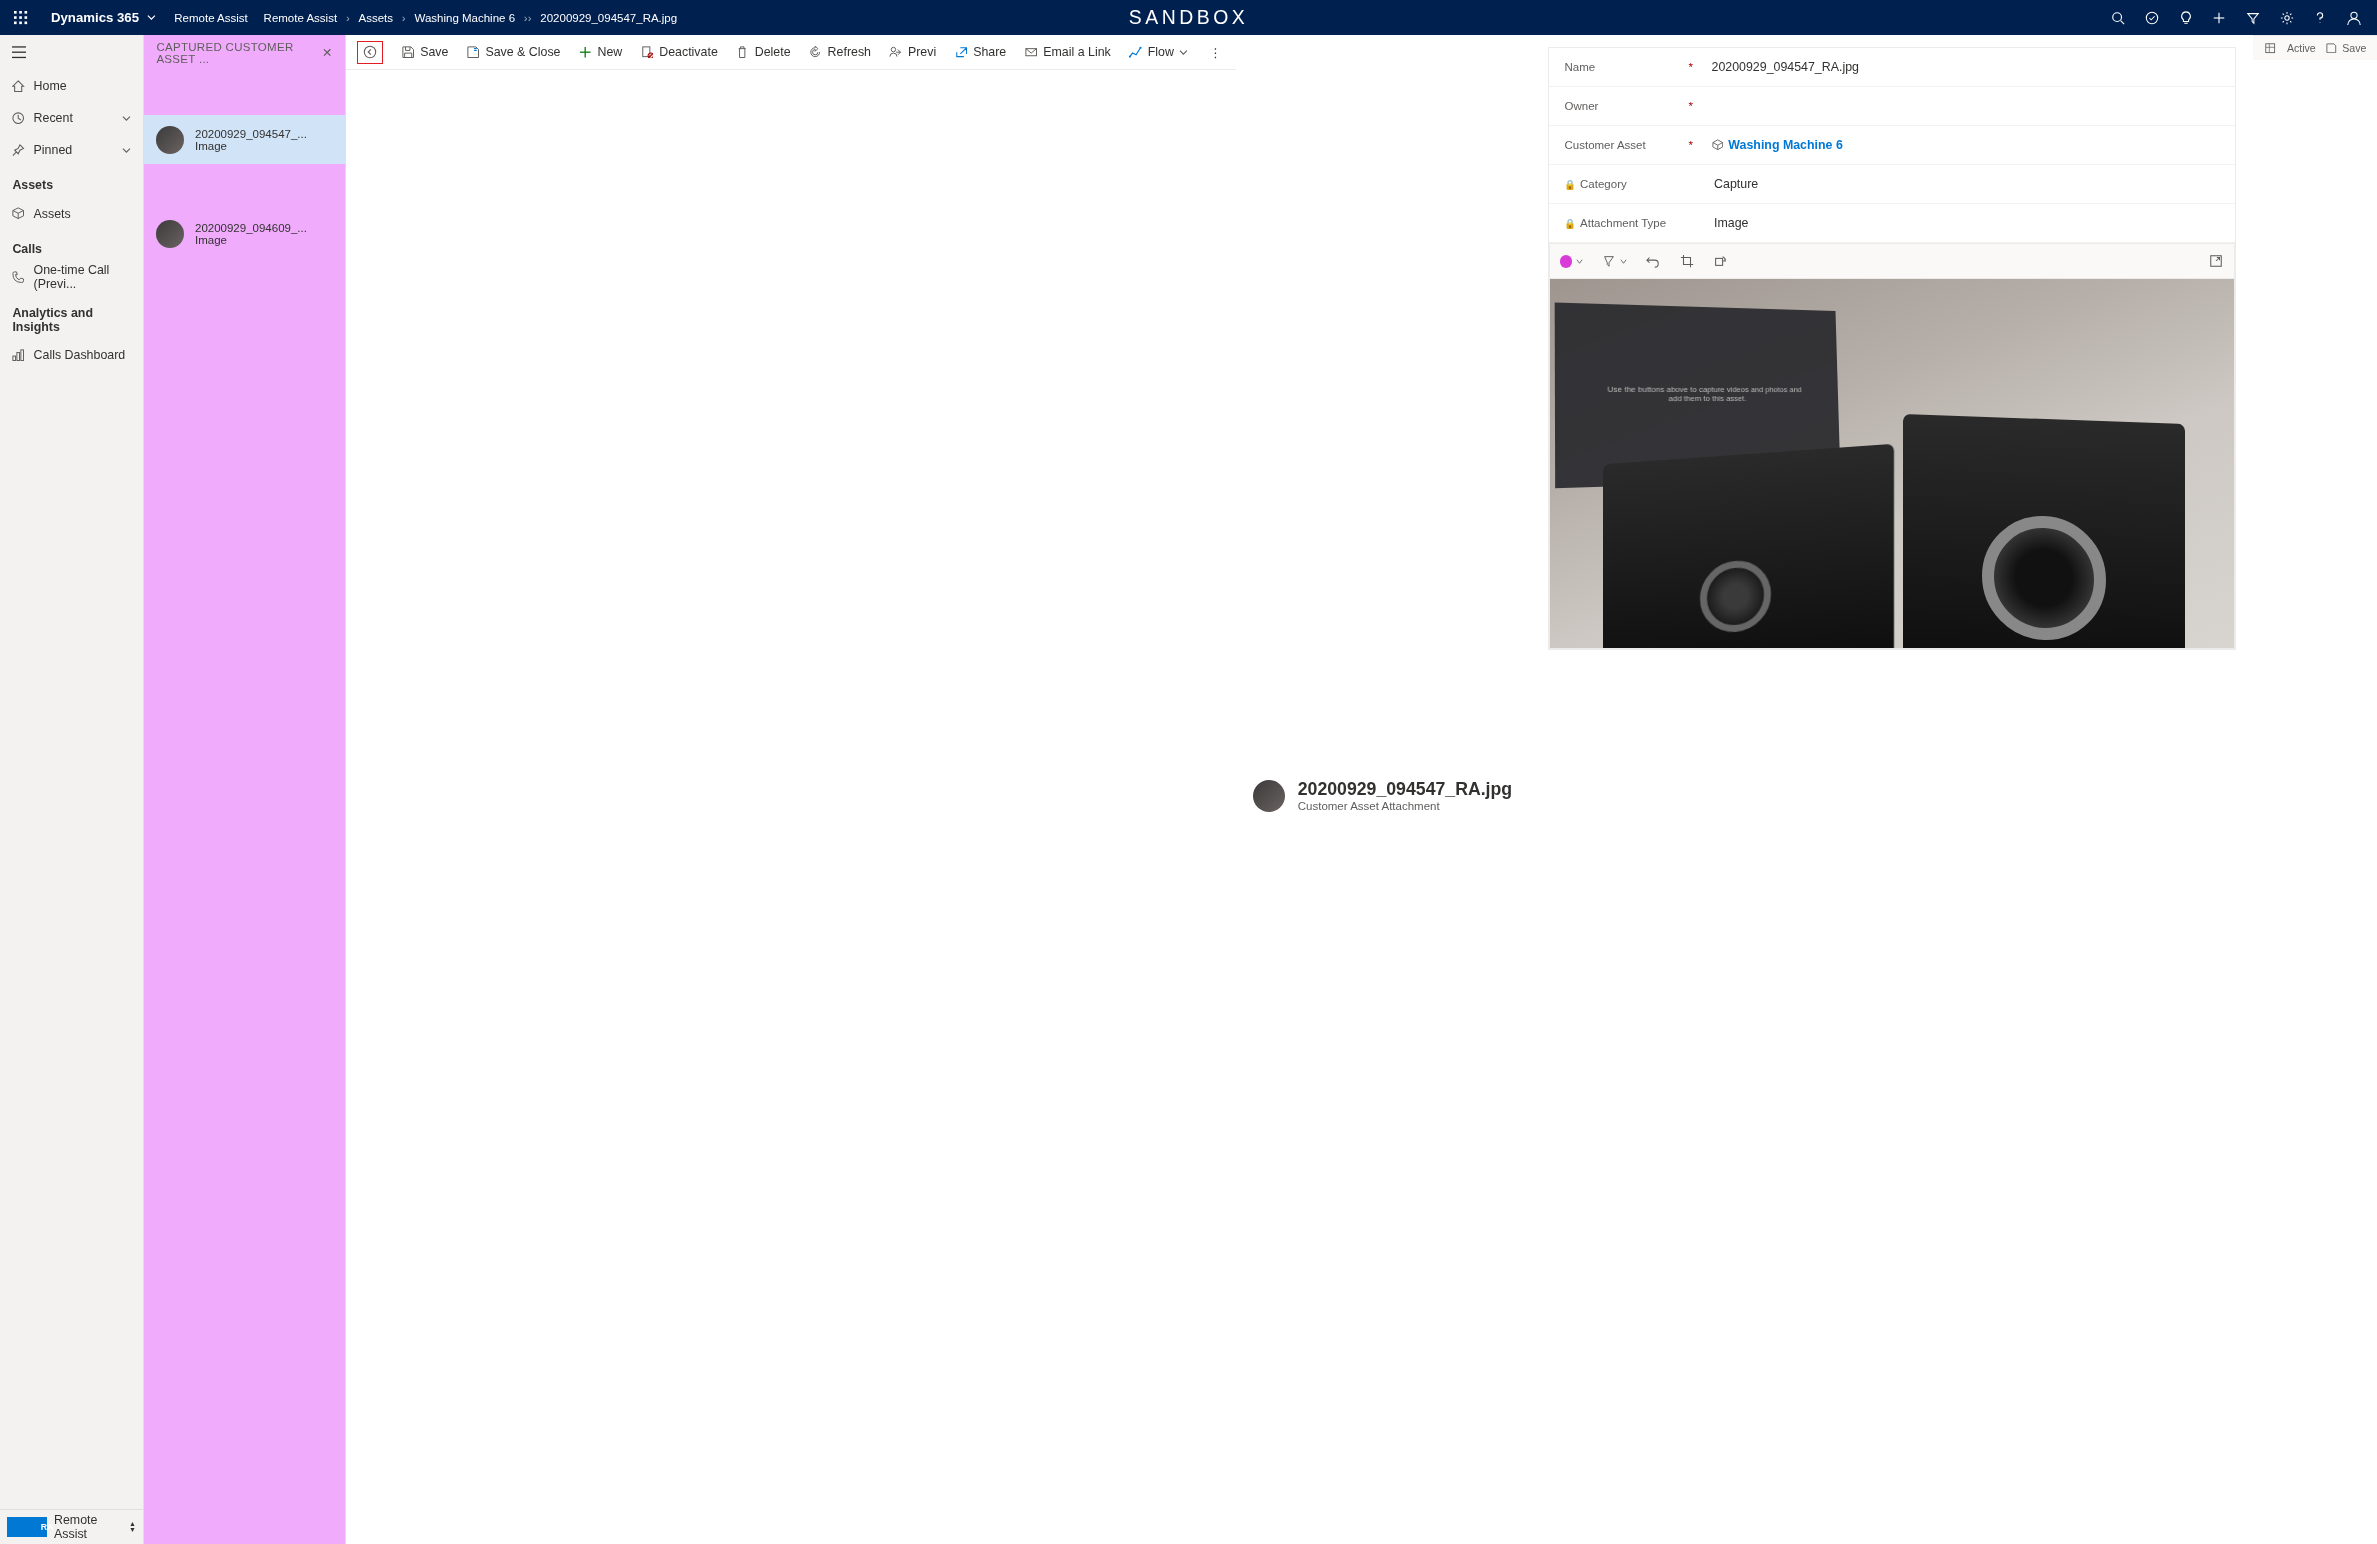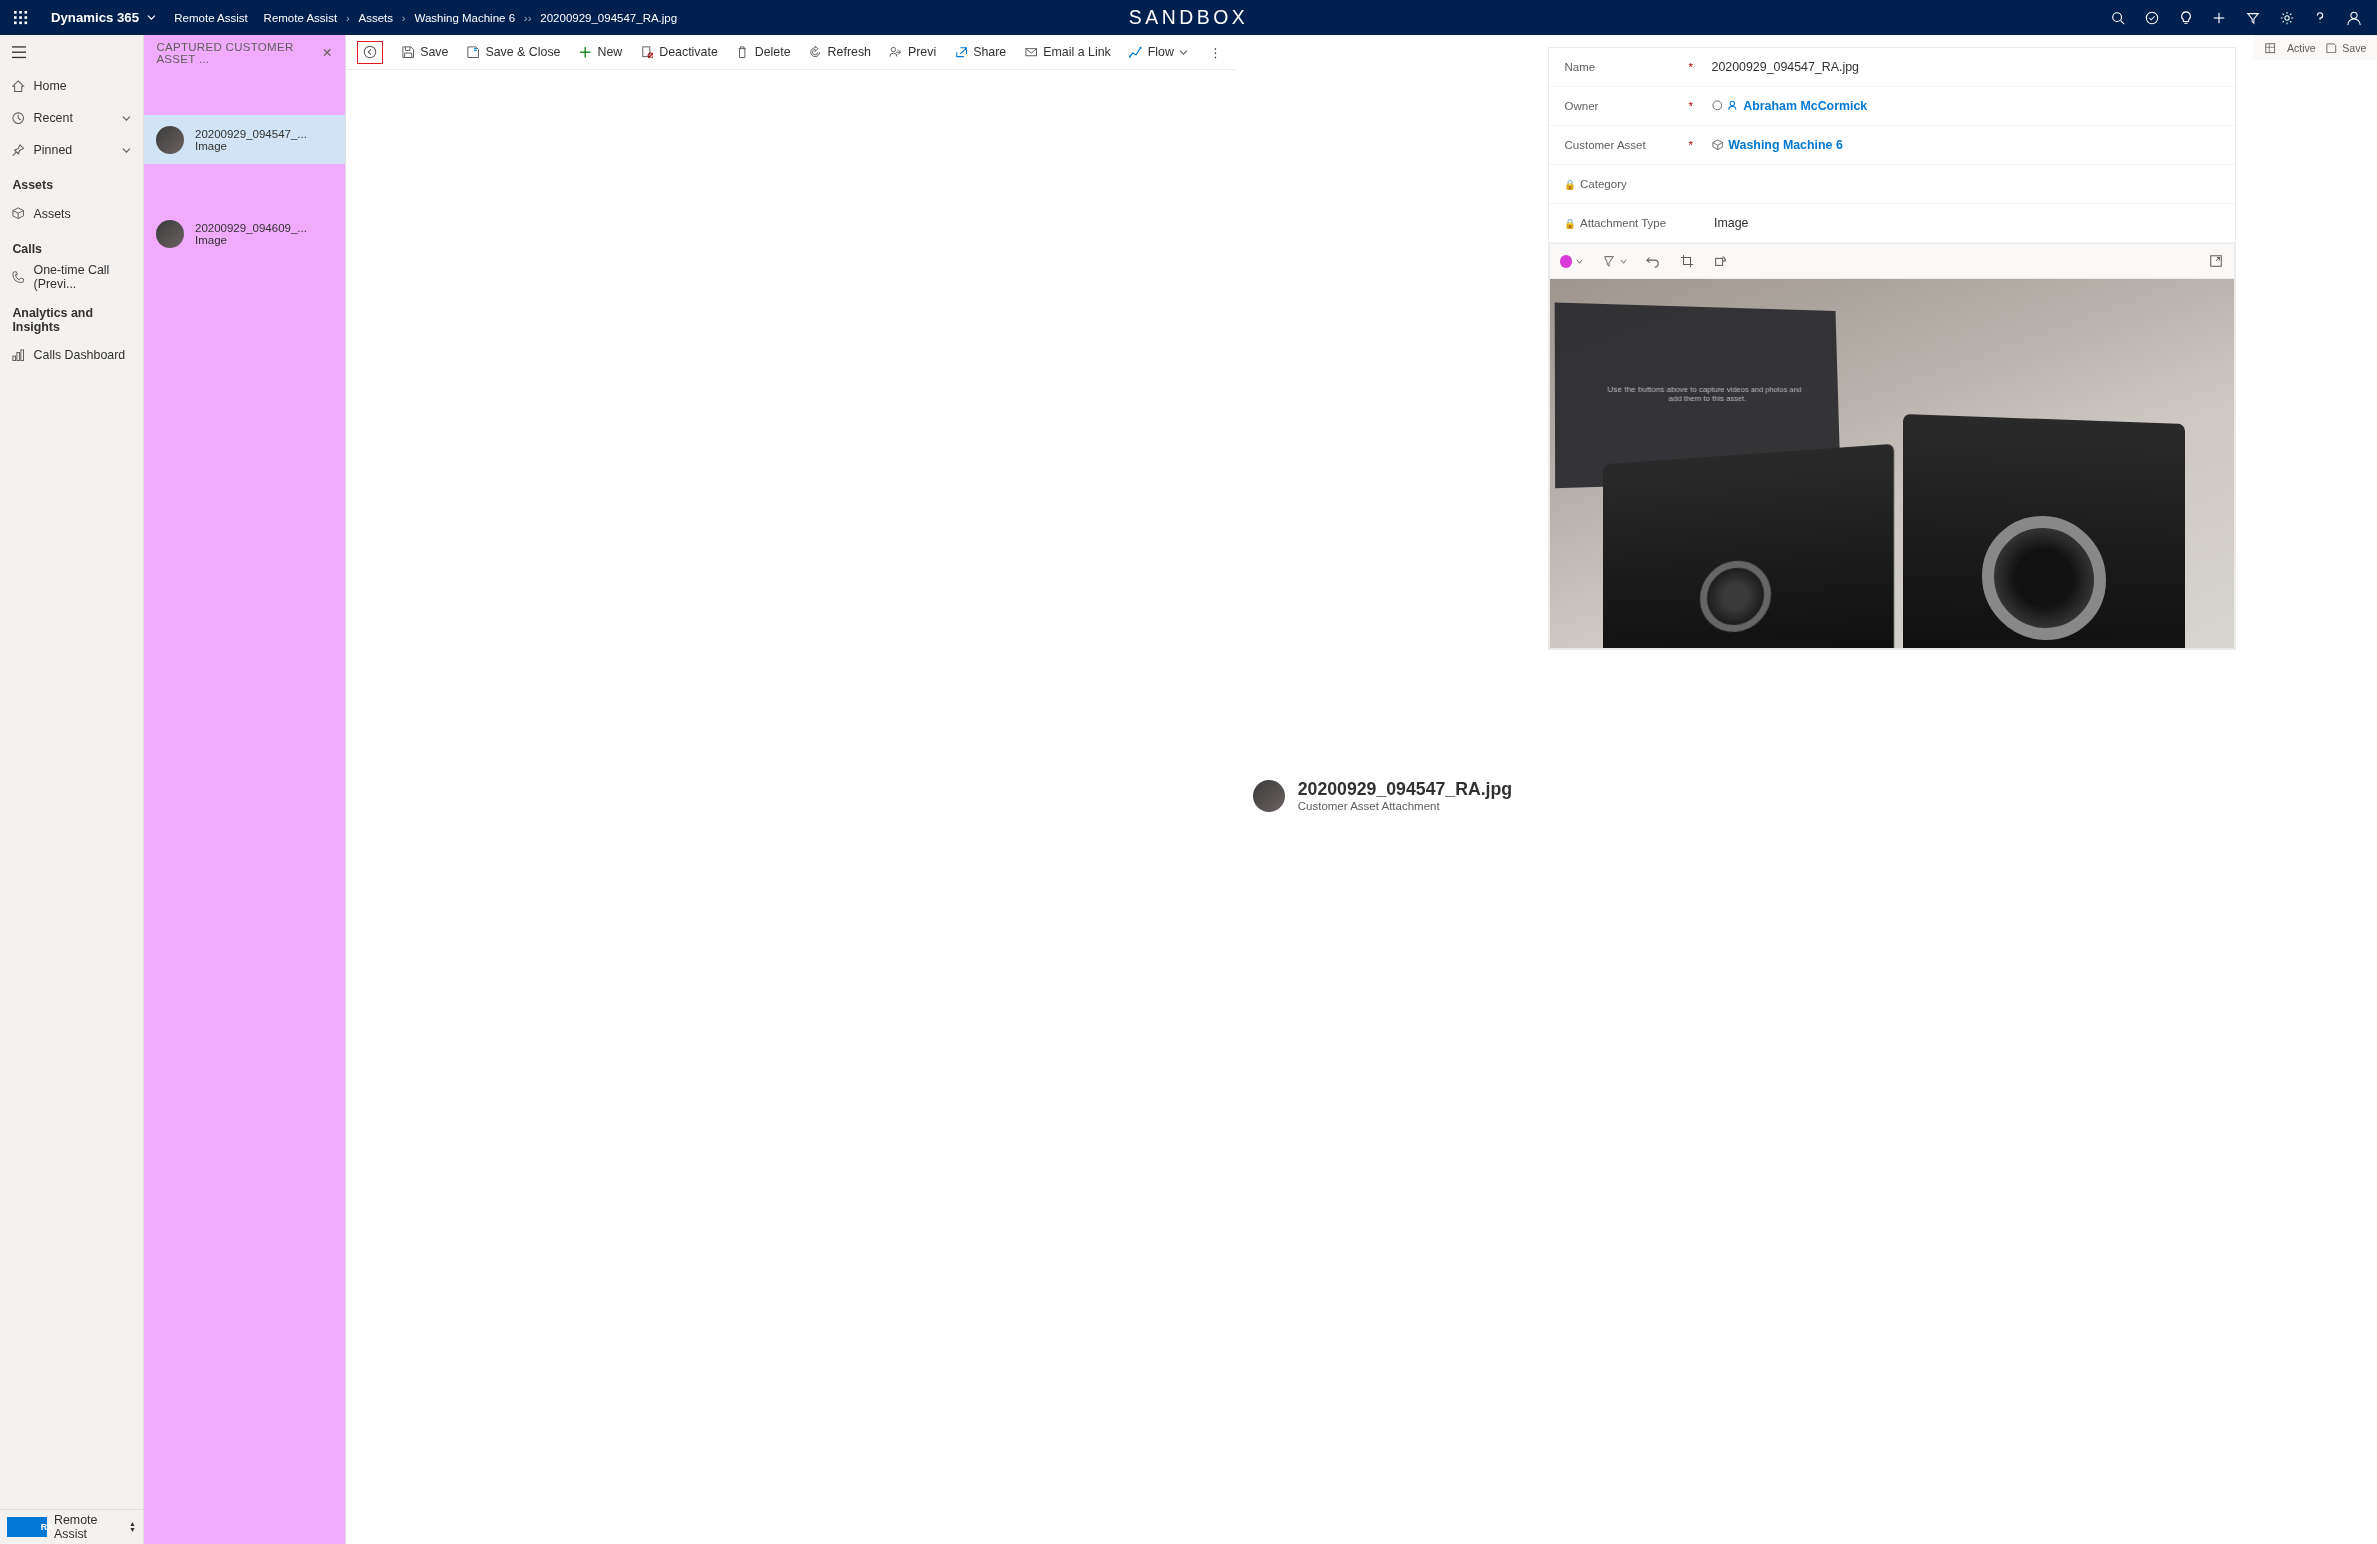--- a/index.html
+++ b/index.html
@@ -402,55 +402,40 @@
       <div class="form-area">
         <div class="card">
           <div class="field-row">
             <div class="field-label">Name</div>
             <div class="asterisk">*</div>
             <div class="field-value">20200929_094547_RA.jpg</div>
           </div>
           <div class="field-row">
             <div class="field-label">Owner</div>
             <div class="asterisk">*</div>
-            <div class="field-value">
-              <span class="link-val">
-                <span class="pre-icn">
-                    <svg width="10.6" height="10.6" viewBox="0 0 12 12">
-                      <circle cx="6" cy="6" r="5" stroke="#605e5c" stroke-width="1" fill="none"></circle>
-                    </svg>
-                  </span>
-                <span class="pre-icn">
-                    <svg width="10.6" height="10.6" viewBox="0 0 12 12">
-                      <circle cx="6" cy="4" r="2.5" stroke="#0078d4" stroke-width="1.2" fill="none"></circle>
-                      <path d="M2 11 A4 4 0 0 1 10 11" stroke="#0078d4" stroke-width="1.2" fill="none"></path>
-                    </svg>
-                  </span>
-                <span>Abraham McCormick</span>
-              </span>
-            </div>
           </div>
           <div class="field-row">
             <div class="field-label">Customer Asset</div>
             <div class="asterisk">*</div>
             <div class="field-value">
               <span class="link-val">
                 <span class="pre-icn">
                     <svg width="11.5" height="11.5" viewBox="0 0 13 13">
                       <path d="M6.5 1 L12 4 L12 9 L6.5 12 L1 9 L1 4 Z M1 4 L6.5 7 L12 4 M6.5 7 L6.5 12" stroke="#605e5c" stroke-width="1" fill="none"></path>
                     </svg>
                   </span>
                 <span>Washing Machine 6</span>
               </span>
             </div>
           </div>
           <div class="field-row">
             <span class="lock-icn">🔒</span>
             <div class="field-label" style="width:111px">Category</div>
             <div class="asterisk"></div>
+            <div class="field-value">Capture</div>
           </div>
           <div class="field-row">
             <span class="lock-icn">🔒</span>
             <div class="field-label" style="width:111px">Attachment Type</div>
             <div class="asterisk"></div>
             <div class="field-value">Image</div>
           </div>
 
           <div class="image-toolbar">
             <div class="tool">

